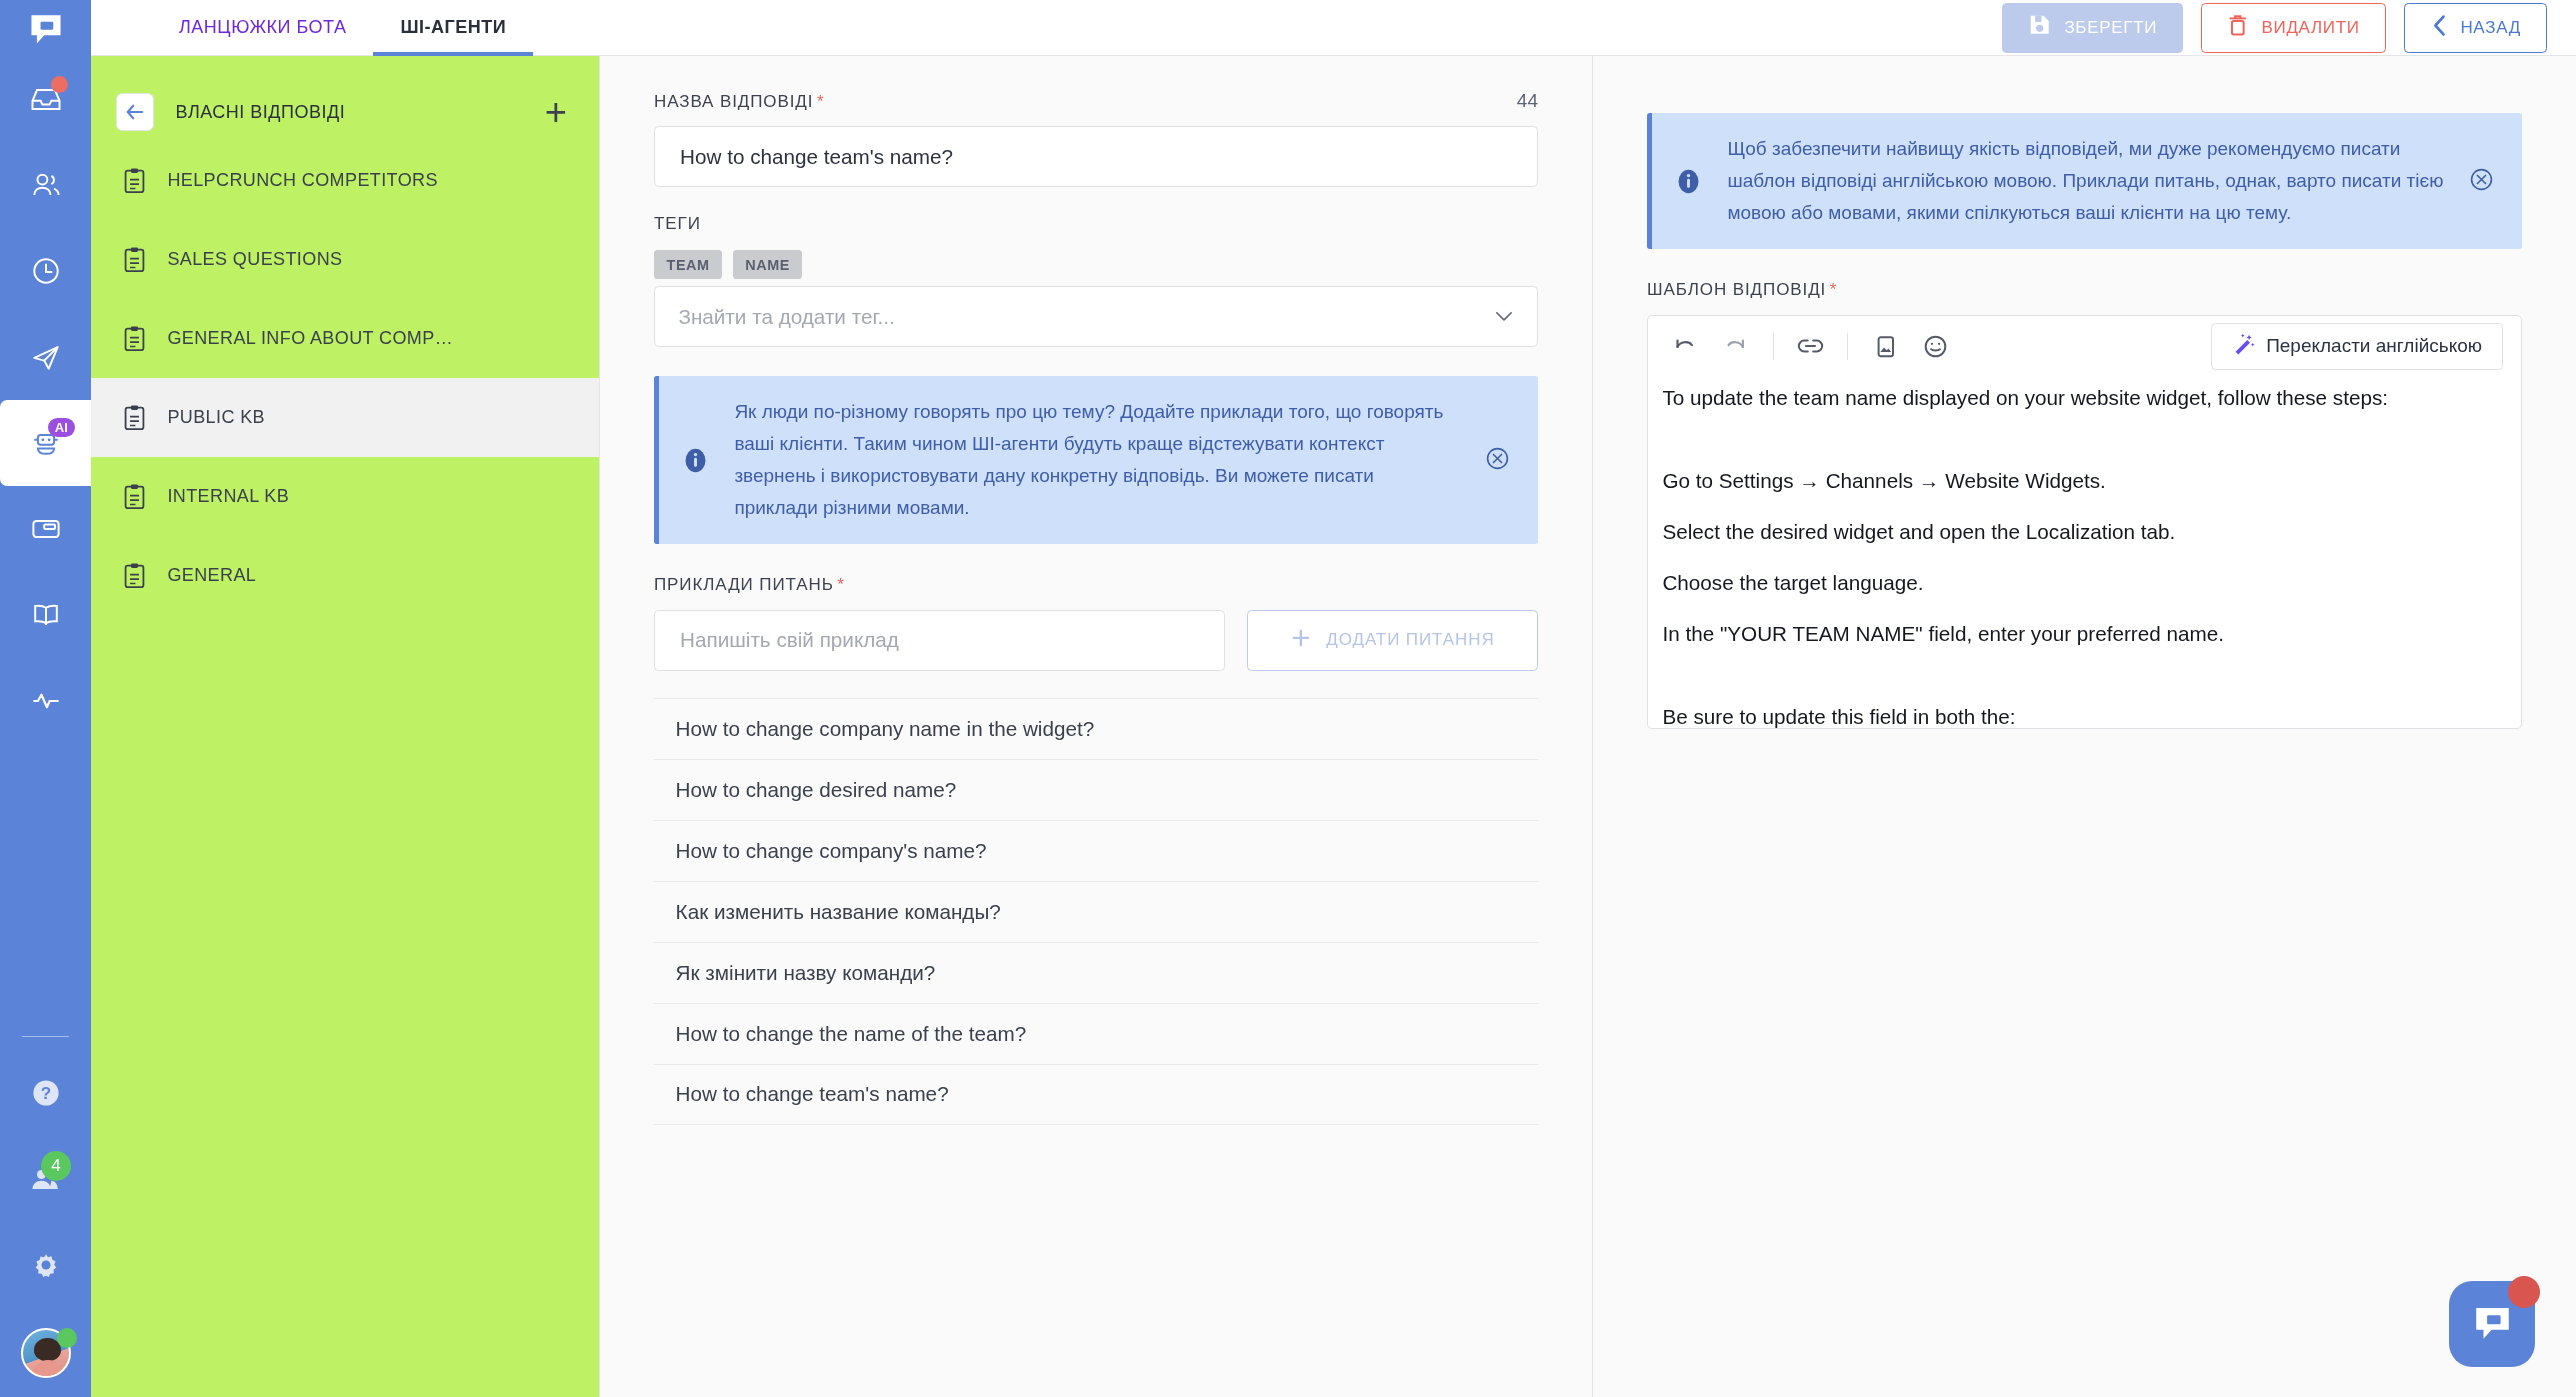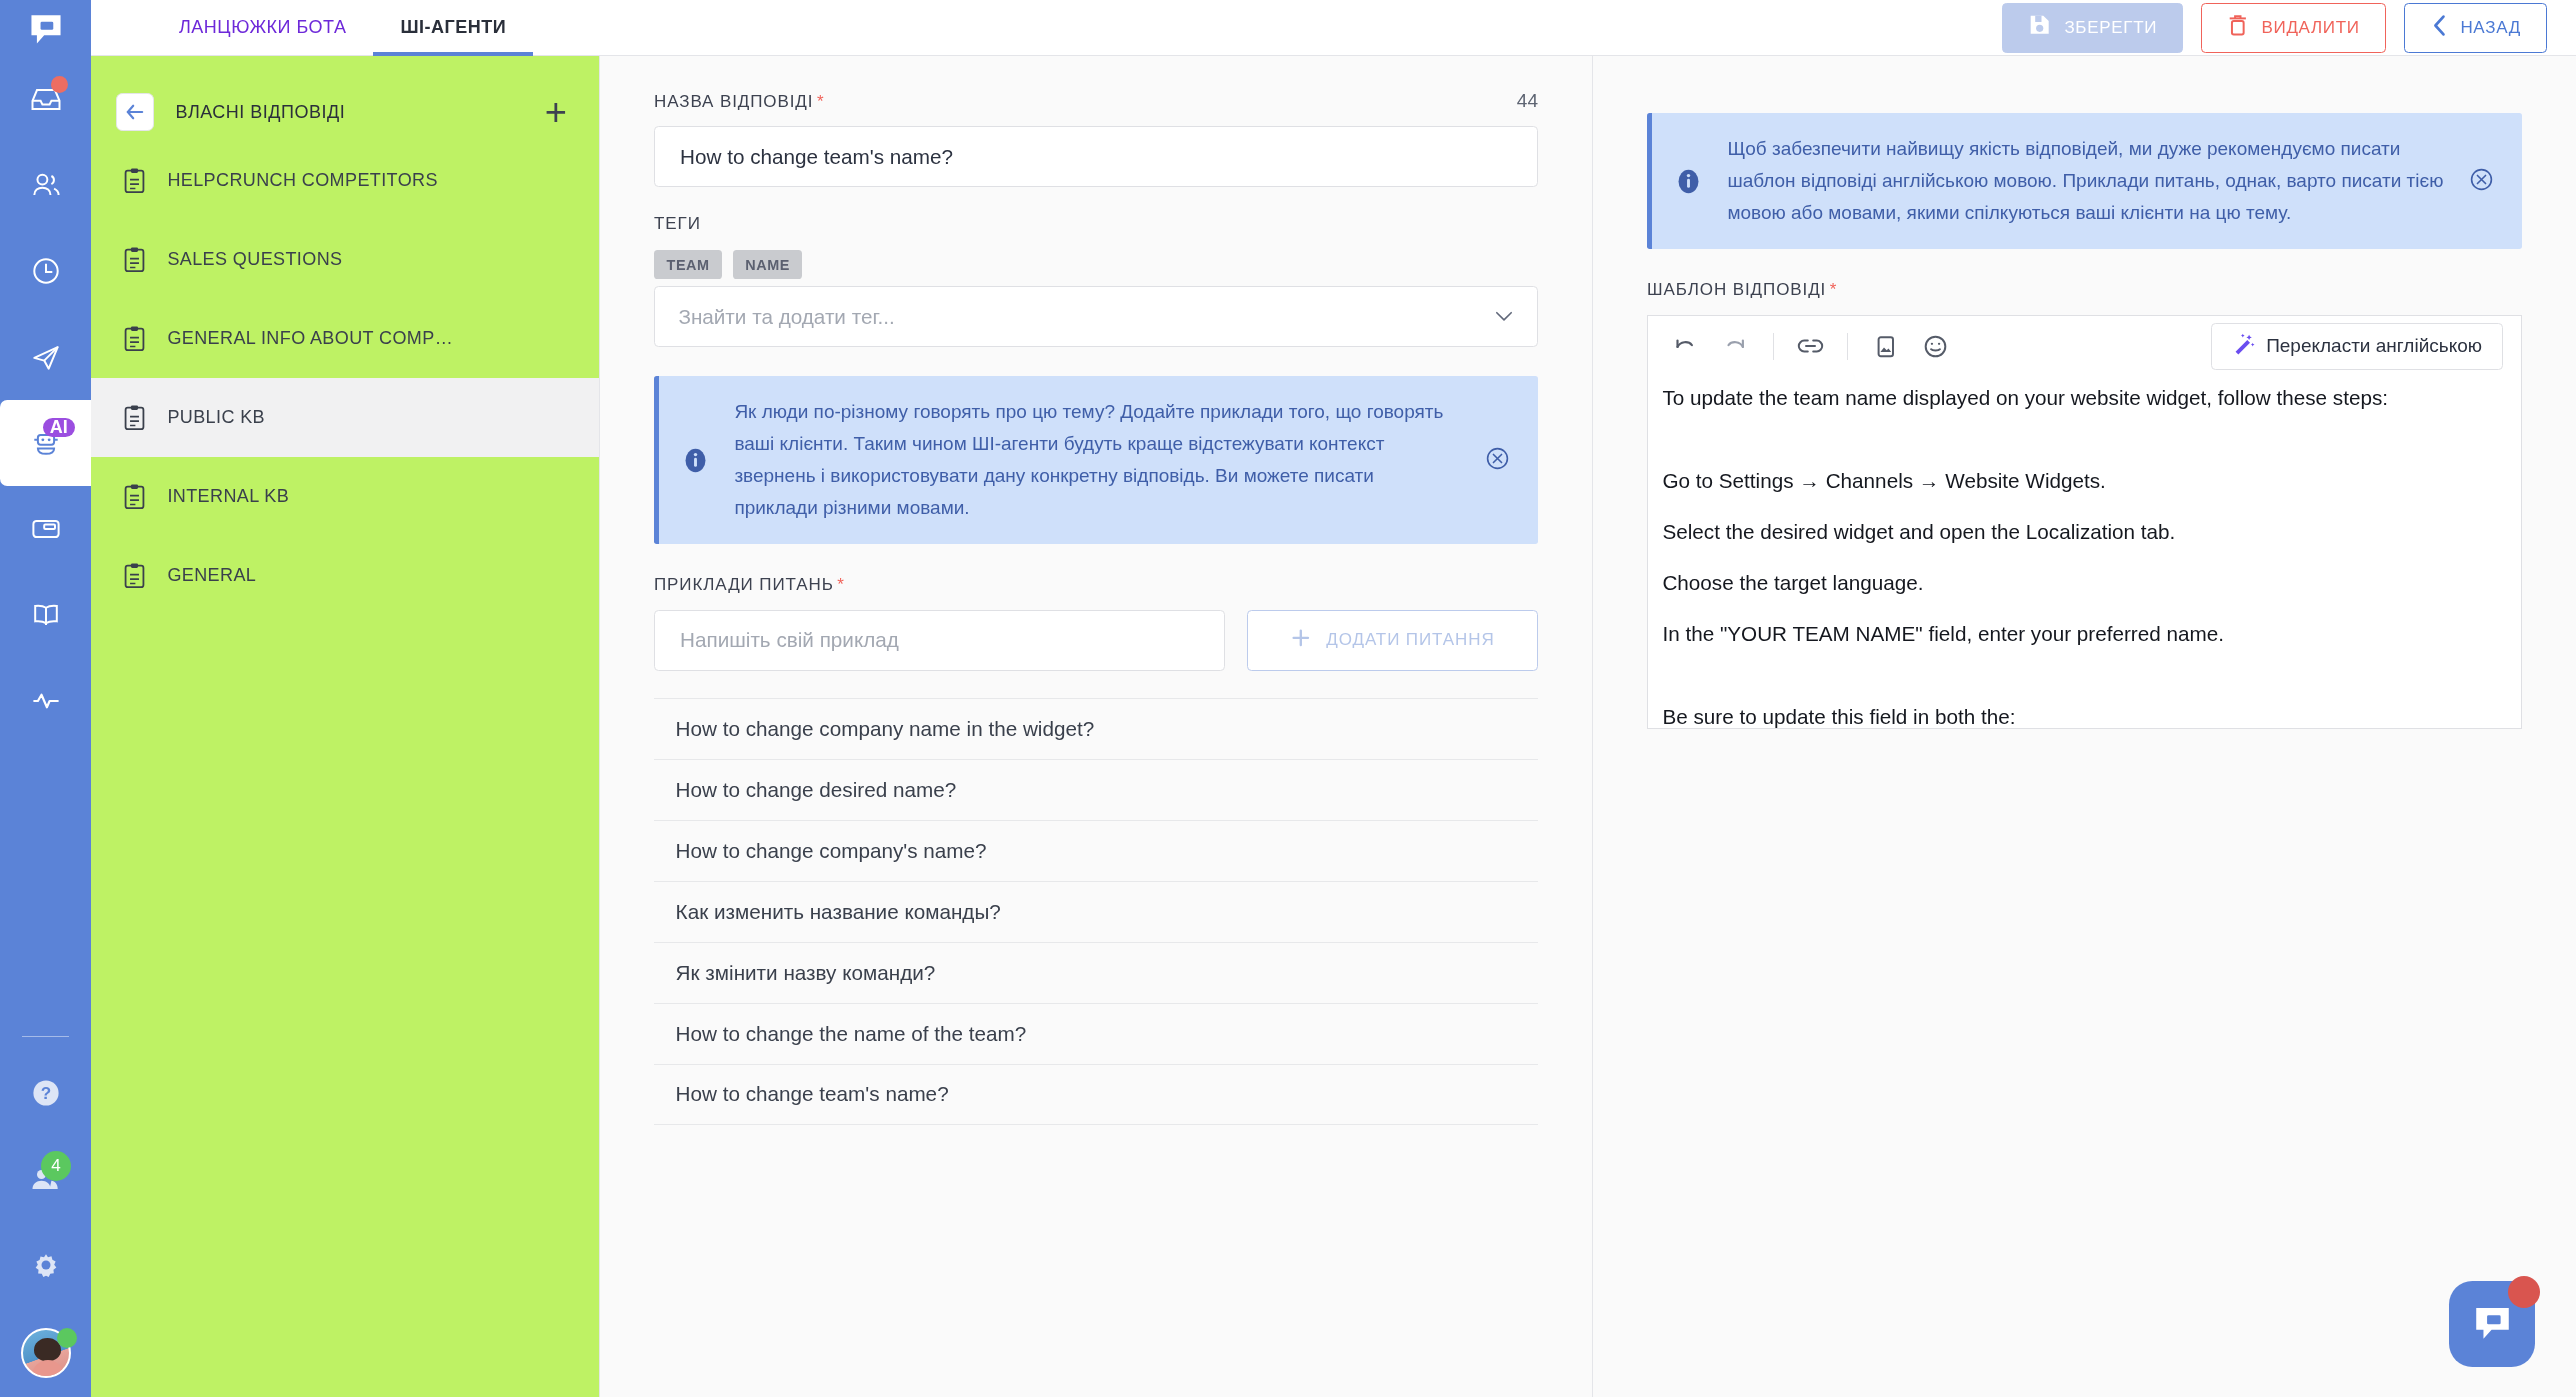--- a/index.html
+++ b/index.html
@@ -25,21 +25,21 @@
     position: relative; cursor: pointer;
   }
   .rail-item.active { background: #ffffff; border-radius: 7.2px 0 0 7.2px; }
   .rail-item svg { display: block; }
   .rail-dot {
     position: absolute; top: 20px; right: 23.4px;
     width: 17px; height: 17px; border-radius: 50%; background: #ed6d62;
   }
   .rail-badge-ai {
     position: absolute; top: 18px; right: 16px;
-    background: #9b4ee0; color: #fff; font-size: 18px; font-weight: 700;
+    background: #9b4ee0; color: #fff; font-size: 13px; font-weight: 700;
     border-radius: 10px; padding: 1.8px 7.2px; line-height: 15.3px;
   }
   .rail-badge-num {
     position: absolute; top: 15.3px; right: 20px;
     background: #5bc85f; color: #fff; font-size: 17px; font-weight: 400;
     border-radius: 50%; width: 30px; height: 30px;
     display: flex; align-items: center; justify-content: center;
   }
   .rail-spacer { flex: 1 1 auto; }
   .rail-divider { width: 47px; height: 1.8px; background: rgba(255,255,255,0.45); margin: 7.2px 0 12.6px; }
@@ -194,21 +194,21 @@
     border-top: 0.9px solid #e7e8ea; padding-left: 21.6px;
     font-size: 20.7px; color: #3a404c; cursor: pointer;
   }
   .q-item:last-child { border-bottom: 0.9px solid #e7e8ea; }
 
   
   .edit-col {
     flex: 1 1 auto; background: #fafafa; padding: 34px 54px 0 54px; position: relative;
   }
   .editor-box {
-    margin-top: 14.4px; background: #fff; border: 0.9px solid #dfe0e4; border-radius: 0;
+    margin-top: 14.4px; background: #fff; border: 0.9px solid #dfe0e4; border-radius: 5px;
     height: 414px; display: flex; flex-direction: column; overflow: hidden;
   }
   .editor-toolbar {
     height: 61px; display: flex; align-items: center; padding: 0 18px; gap: 12.6px;
     flex: 0 0 61px;
   }
   .tb-btn {
     width: 38px; height: 38px; display: flex; align-items: center; justify-content: center;
     cursor: pointer; color: #555b68;
   }

